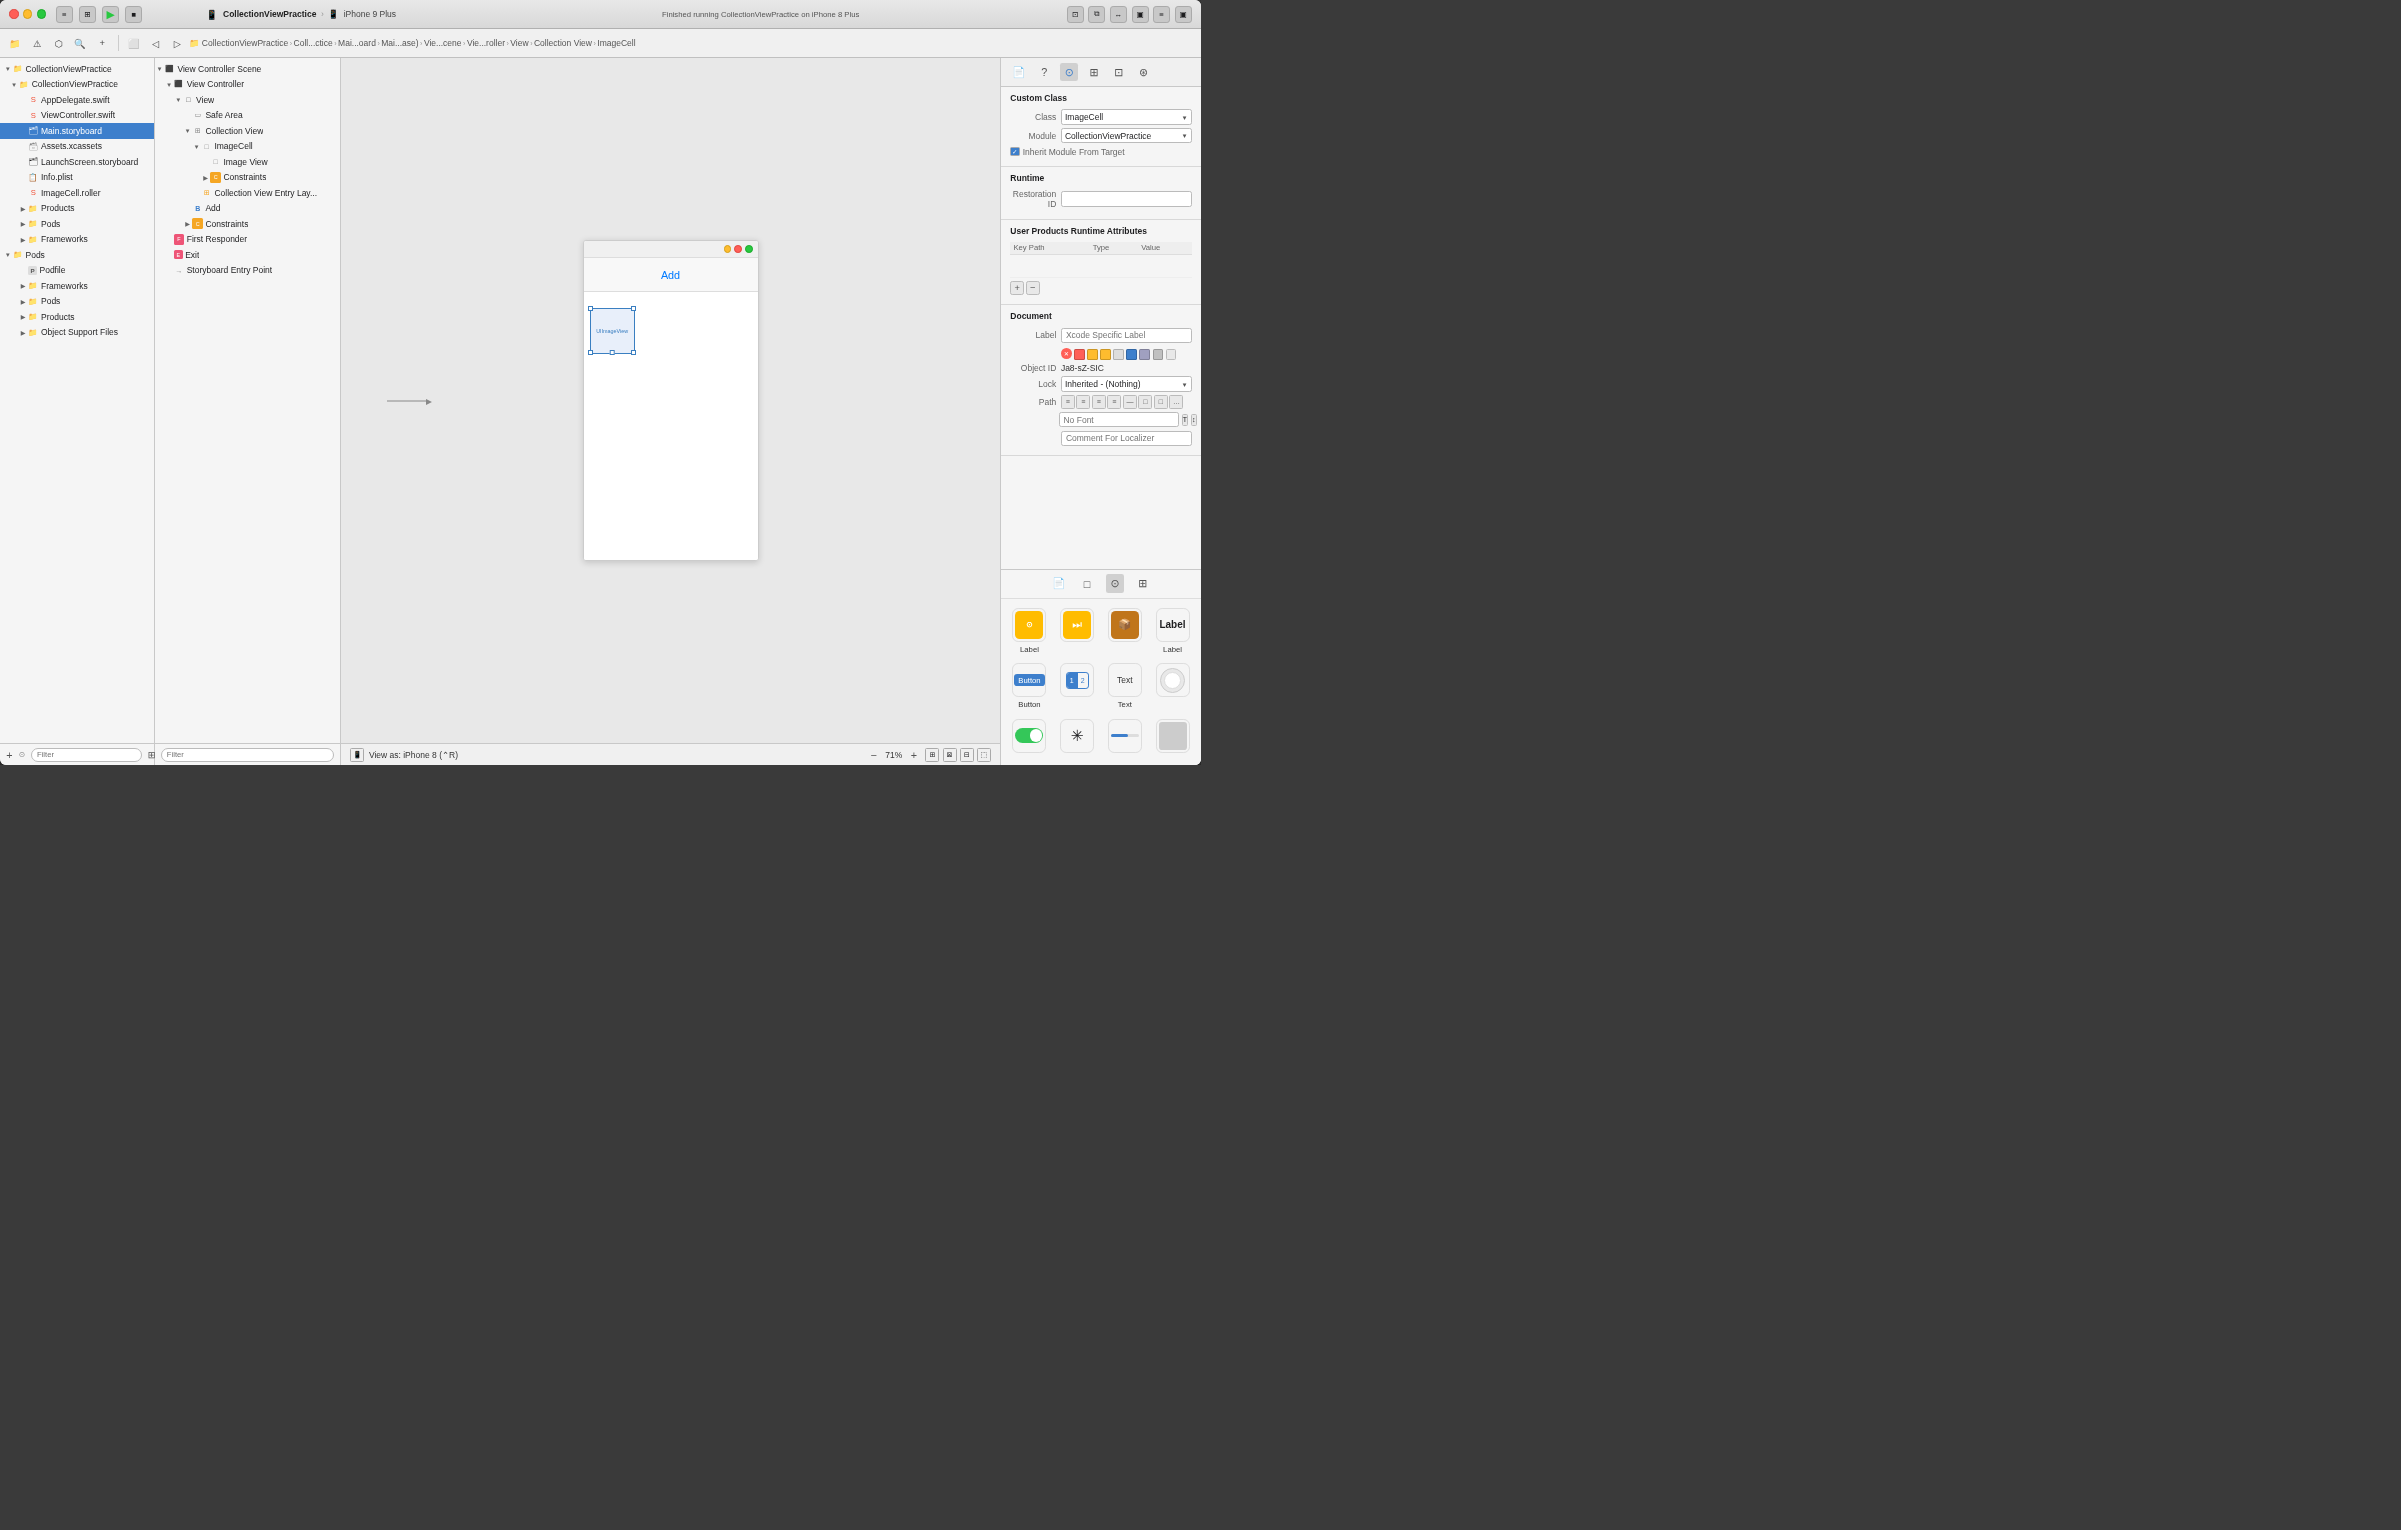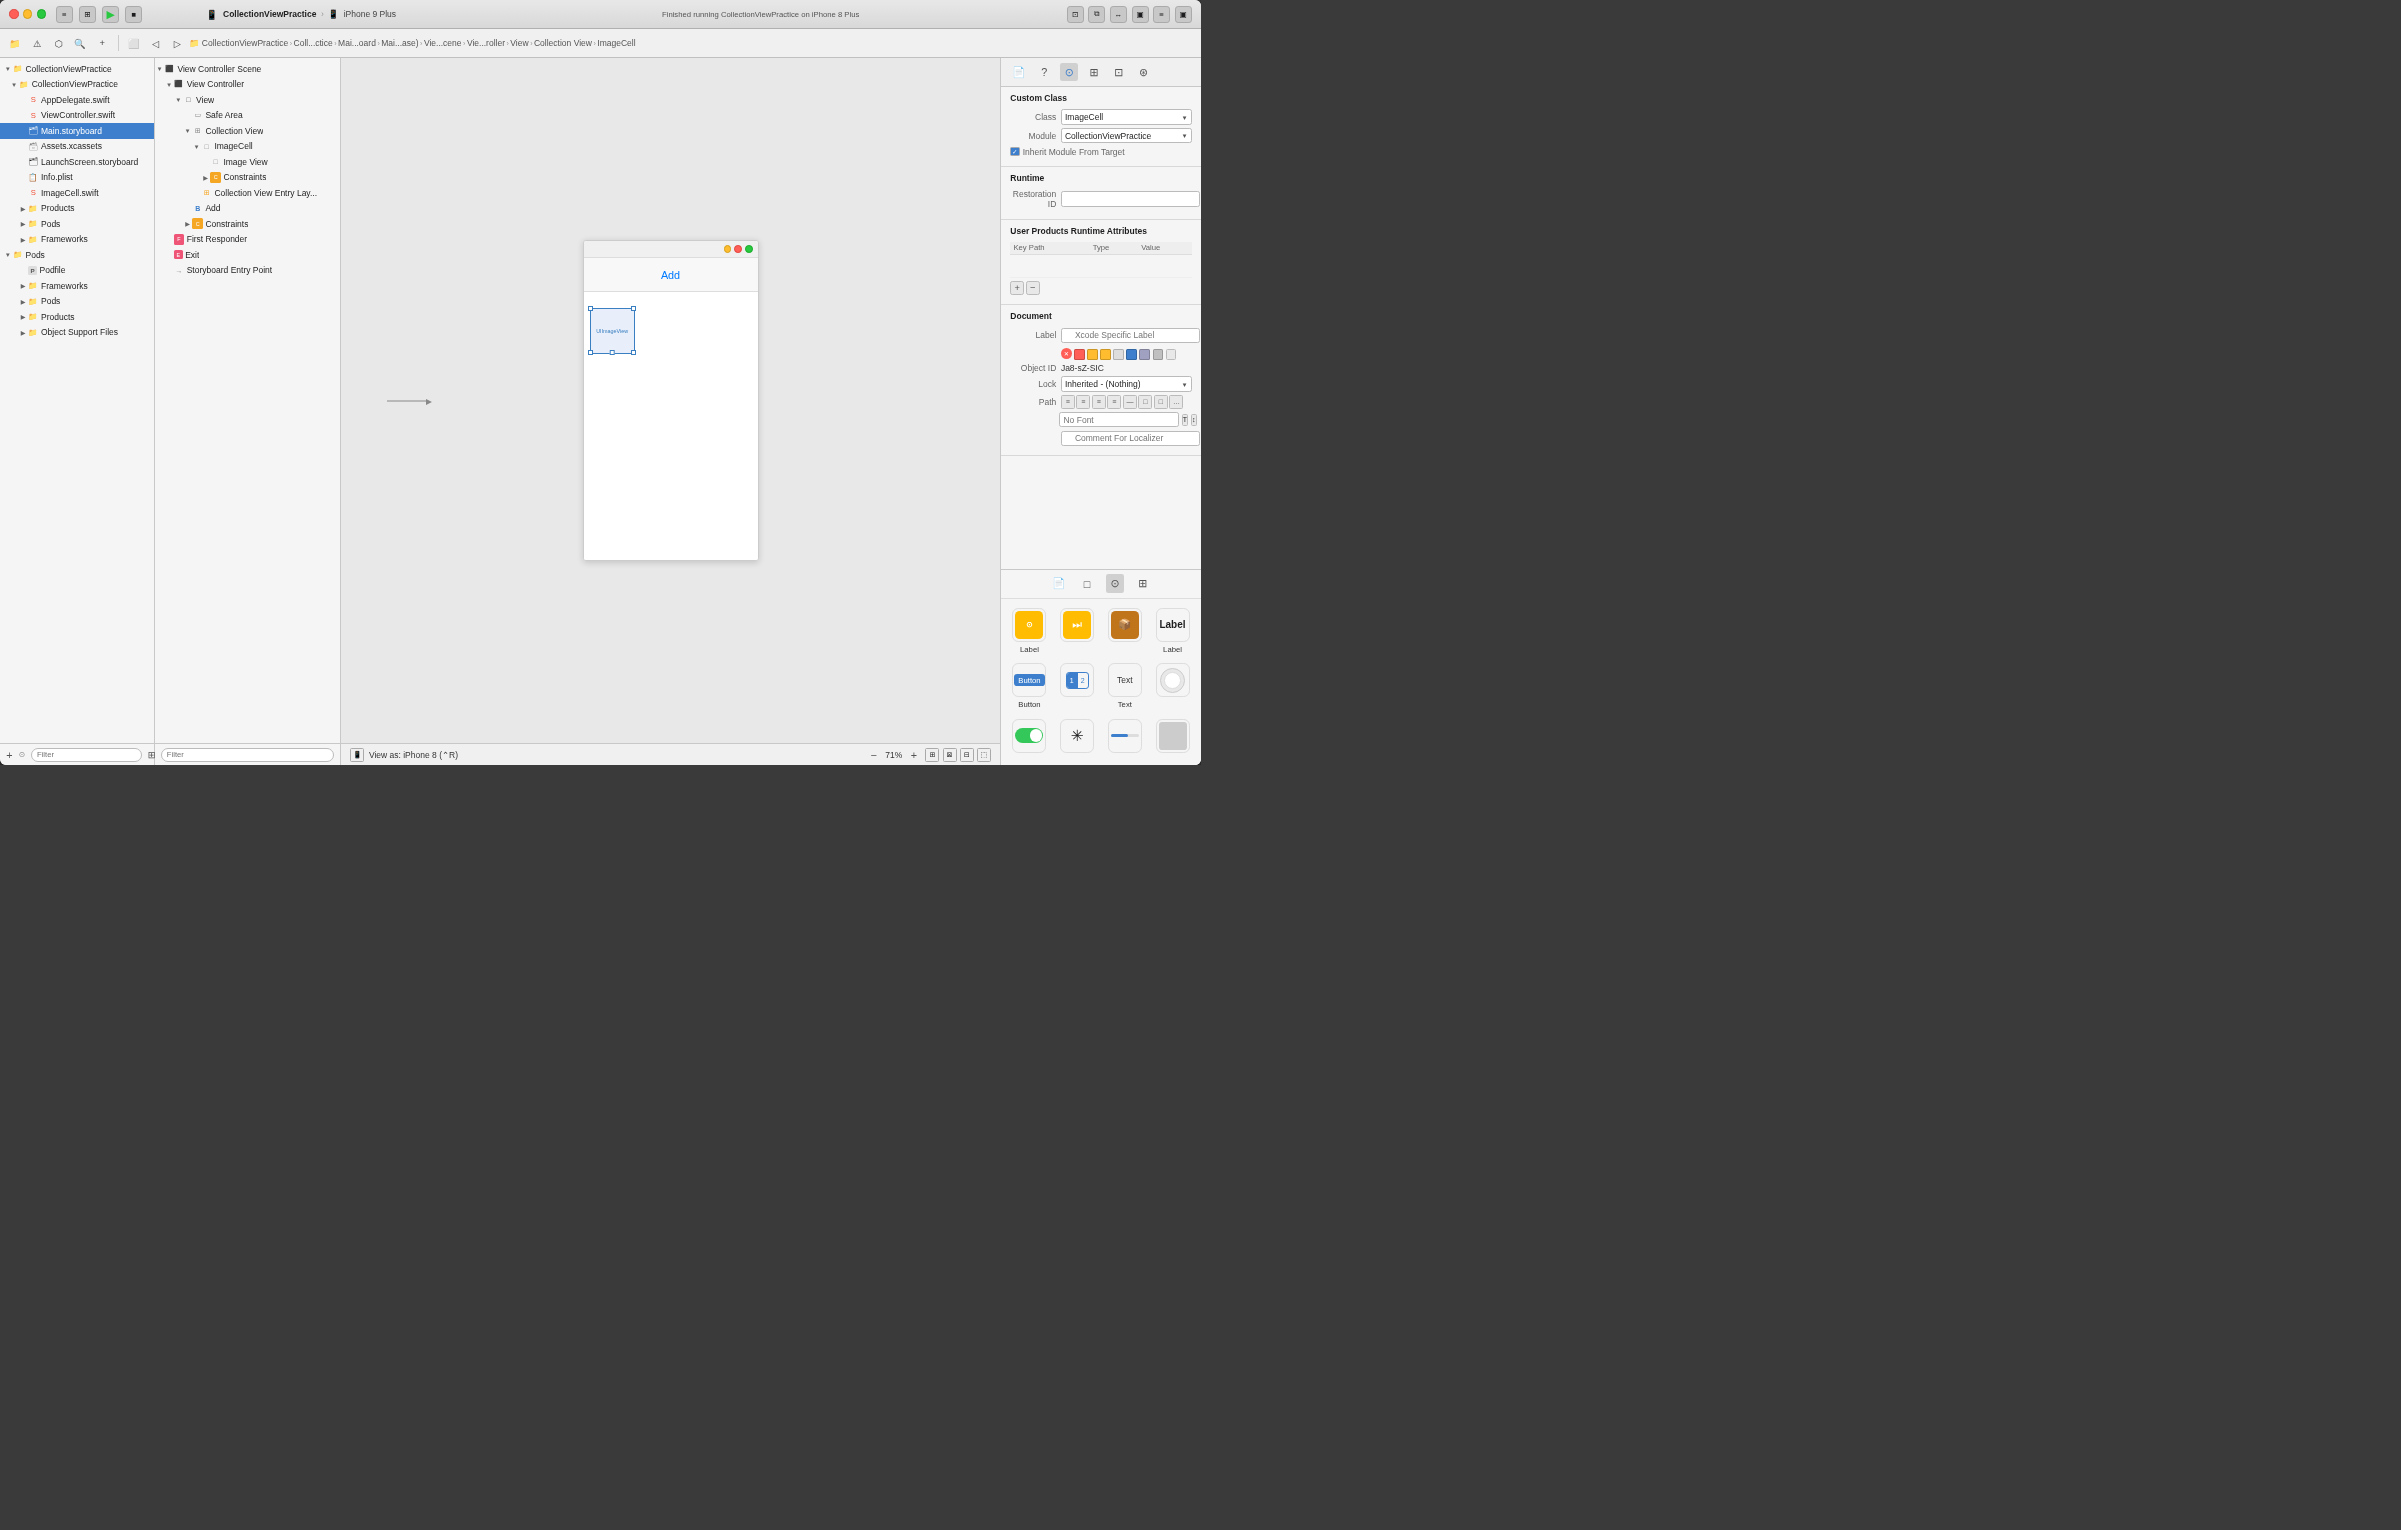--- a/index.html
+++ b/index.html
@@ -453,21 +453,21 @@
       width: 46px;
       text-align: right;
       flex-shrink: 0;
     }
     .inspector-input {
       flex: 1;
       height: 15.5px;
       border: 0.4px solid #bbb;
       border-radius: 2.3px;
       background: white;
-      padding: 0 13px;
+      padding: 0 4px;
       font-size: 8.5px;
     }
     .inspector-select {
       flex: 1;
       height: 15.5px;
       border: 0.4px solid #bbb;
       border-radius: 2.3px;
       background: white;
       padding: 0 1.5px;
       font-size: 8.5px;
@@ -819,21 +819,21 @@
           <span class="tree-indent" style="width:18.6px;"></span>
           <span class="tree-triangle" style="visibility:hidden;">▶</span>
           <span class="tree-icon" style="color:#888;">📋</span>
           <span class="tree-label">Info.plist</span>
         </div>
 
         <div class="tree-item">
           <span class="tree-indent" style="width:18.6px;"></span>
           <span class="tree-triangle" style="visibility:hidden;">▶</span>
           <span class="tree-icon" style="color:#f05138;">S</span>
-          <span class="tree-label">ImageCell.swift</span>
+          <span class="tree-label">ImageCell.roller</span>
         </div>
 
         <div class="tree-item">
           <span class="tree-indent" style="width:18.6px;"></span>
           <span class="tree-triangle">▶</span>
           <span class="tree-icon" style="color:#4a90d9;">📁</span>
           <span class="tree-label">Products</span>
         </div>
 
         <div class="tree-item">

